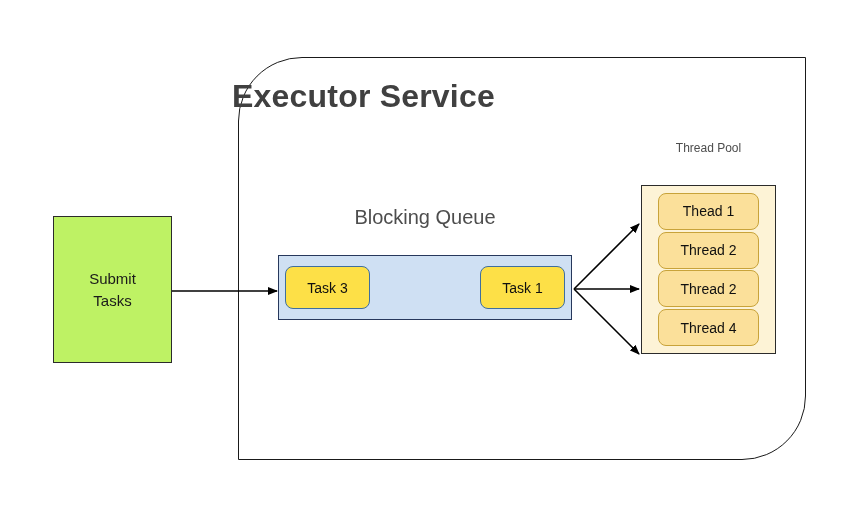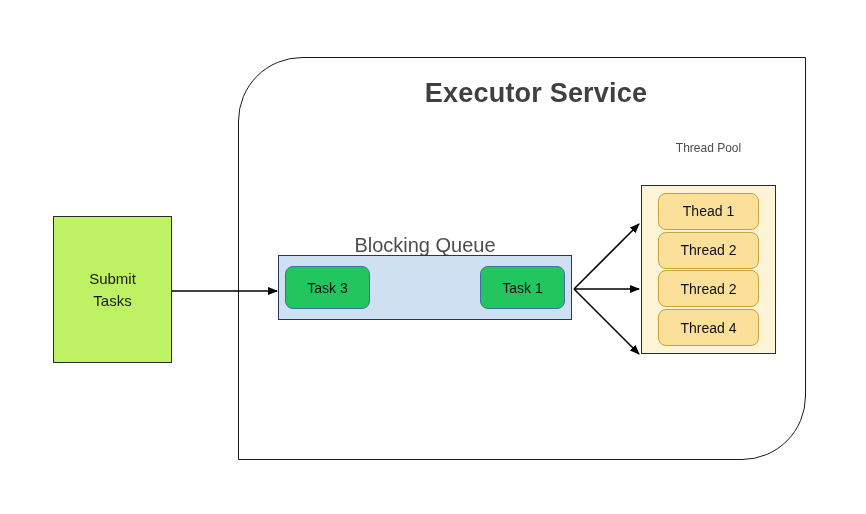--- a/index.html
+++ b/index.html
@@ -29,25 +29,25 @@
     box-sizing: border-box;
     border: 1.6px solid #1a1a1a;
     background: transparent;
     border-top-left-radius: 64px;
     border-bottom-right-radius: 64px;
     border-top-right-radius: 0;
     border-bottom-left-radius: 0;
   }
   .executor-title {
     position: absolute;
-    left: 252px;
+    left: 232px;
     top: 78px;
     width: 568px;
-    text-align: center;
-    font-size: 27px;
+    text-align: left;
+    font-size: 32px;
     font-weight: bold;
     color: #404040;
     letter-spacing: 0.2px;
   }
 
   
   .submit-box {
     position: absolute;
     left: 53px;
     top: 216px;
@@ -70,41 +70,40 @@
 
   
   .queue-title {
     position: absolute;
     left: 280px;
     top: 206px;
     width: 290px;
     text-align: center;
     font-size: 20px;
     color: #4d4d4d;
-    margin-top: 28px;
   }
   .queue-box {
     position: absolute;
     left: 278px;
     top: 255px;
     width: 294px;
     height: 65px;
     box-sizing: border-box;
     background: #cfe0f3;
     border: 1.4px solid #27385c;
     display: flex;
     align-items: center;
     justify-content: space-between;
     padding: 0 6px;
   }
   .task-box {
     width: 85px;
     height: 43px;
     box-sizing: border-box;
-    background: #22c55e;
+    background: #fde047;
     border: 1.3px solid #3f6f9f;
     border-radius: 8px;
     display: flex;
     align-items: center;
     justify-content: center;
     font-size: 14px;
     color: #101010;
   }
 
   

